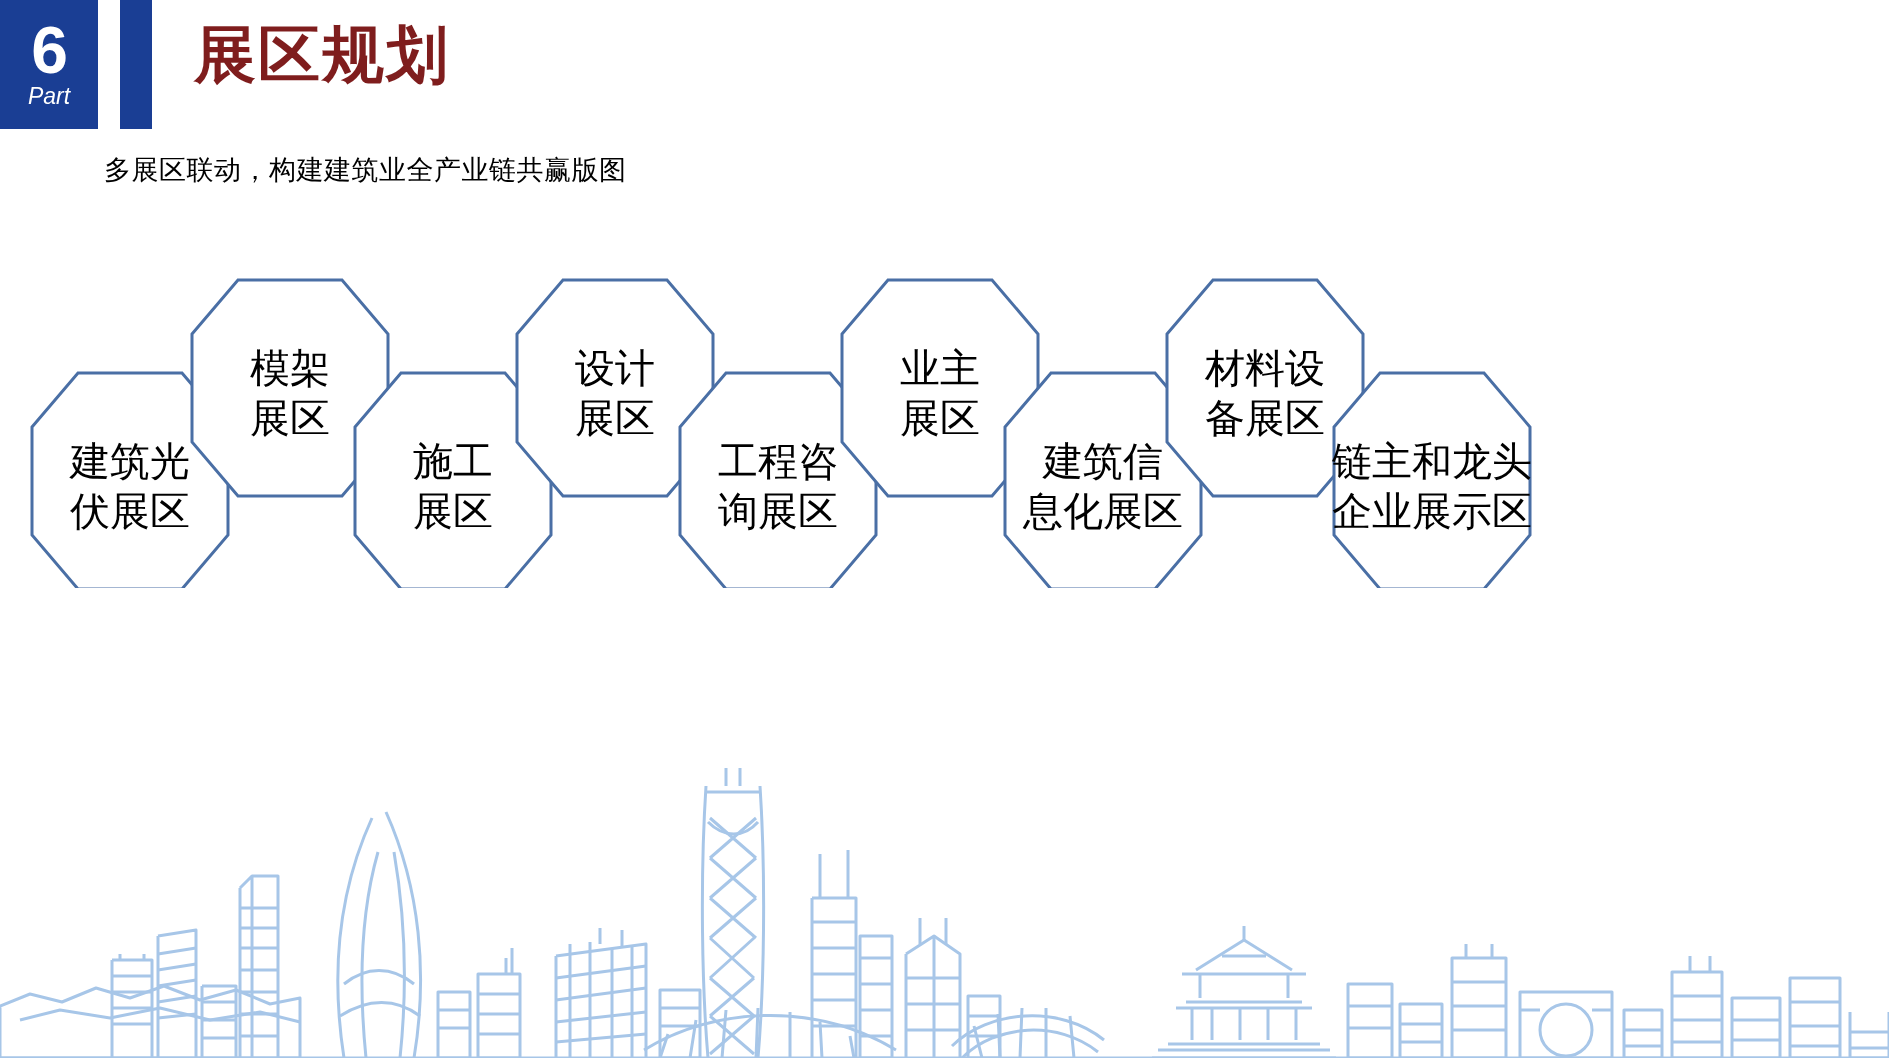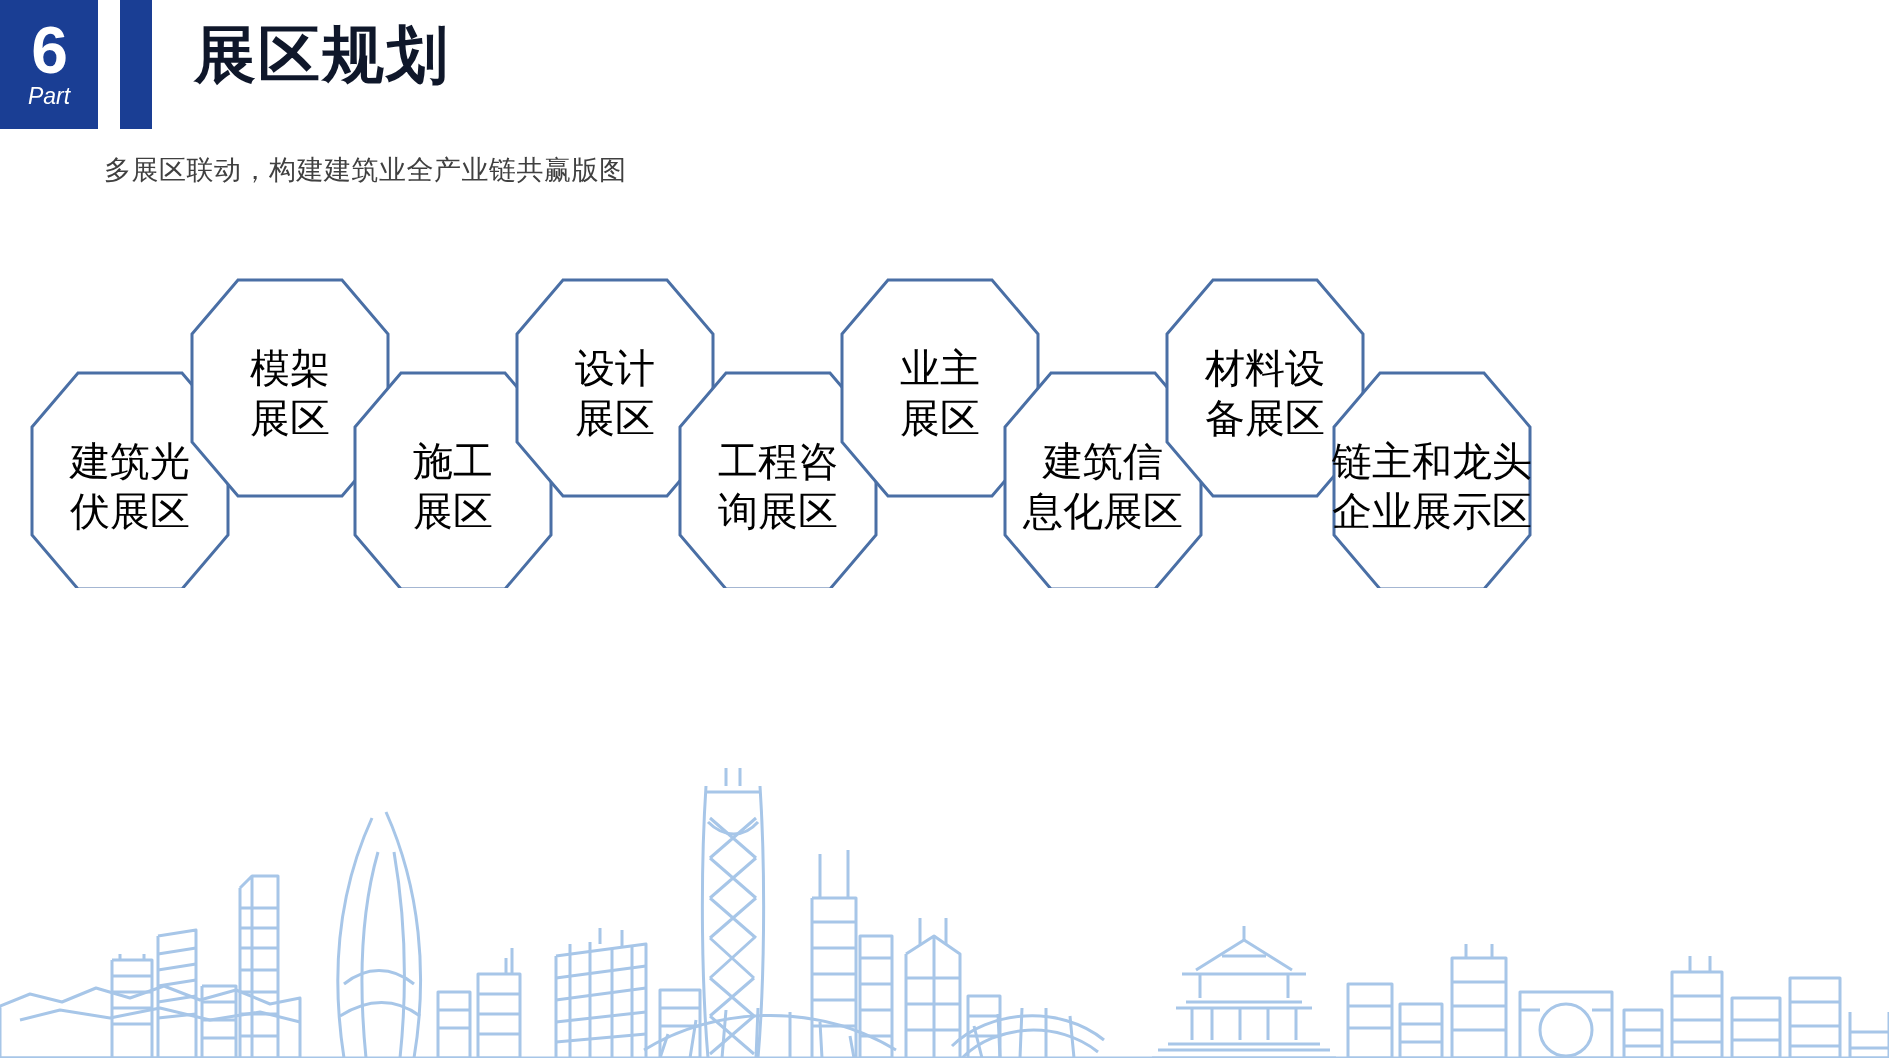--- a/index.html
+++ b/index.html
@@ -17,26 +17,26 @@
   .part-badge{
     width:98px;height:129px;background:#1A3E94;
     display:flex;flex-direction:column;align-items:center;justify-content:center;
     color:#fff;line-height:1;position:relative;
   }
   .part-num{font-size:66px;font-weight:700;letter-spacing:-1px;margin-top:-4px;}
   .part-word{font-size:23px;font-weight:400;margin-top:2px;font-style:italic;}
   .part-bar{width:32px;height:129px;background:#1A3E94;margin-left:22px;}
   .title-main{
     margin-left:42px;margin-top:24px;
-    font-size:62px;font-weight:700;color:#0f172a;
+    font-size:62px;font-weight:700;color:#7f1d1d;
     letter-spacing:2px;line-height:1;
   }
   .subtitle{
     position:absolute;left:104px;top:152px;
-    font-size:27px;color:#404040;font-weight:400;letter-spacing:0.5px;
+    font-size:27px;color:#000000;font-weight:400;letter-spacing:0.5px;
   }
 
   
   .hex-wrap{position:absolute;left:0;top:268px;width:1889px;height:320px;}
   .hex-svg{display:block;}
   .hex-poly{fill:#ffffff;stroke:#4A6FA5;stroke-width:3;}
   .hex-label{
     font-family:"Liberation Sans","DejaVu Sans",sans-serif;
     font-size:40px;fill:#000000;text-anchor:middle;
   }

